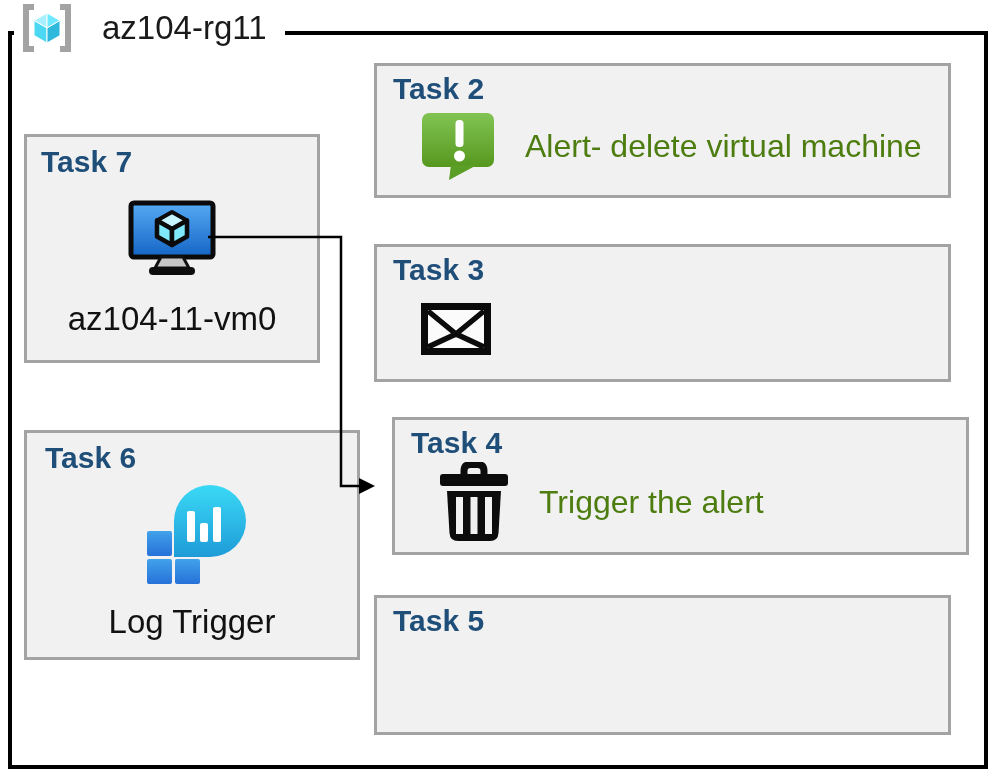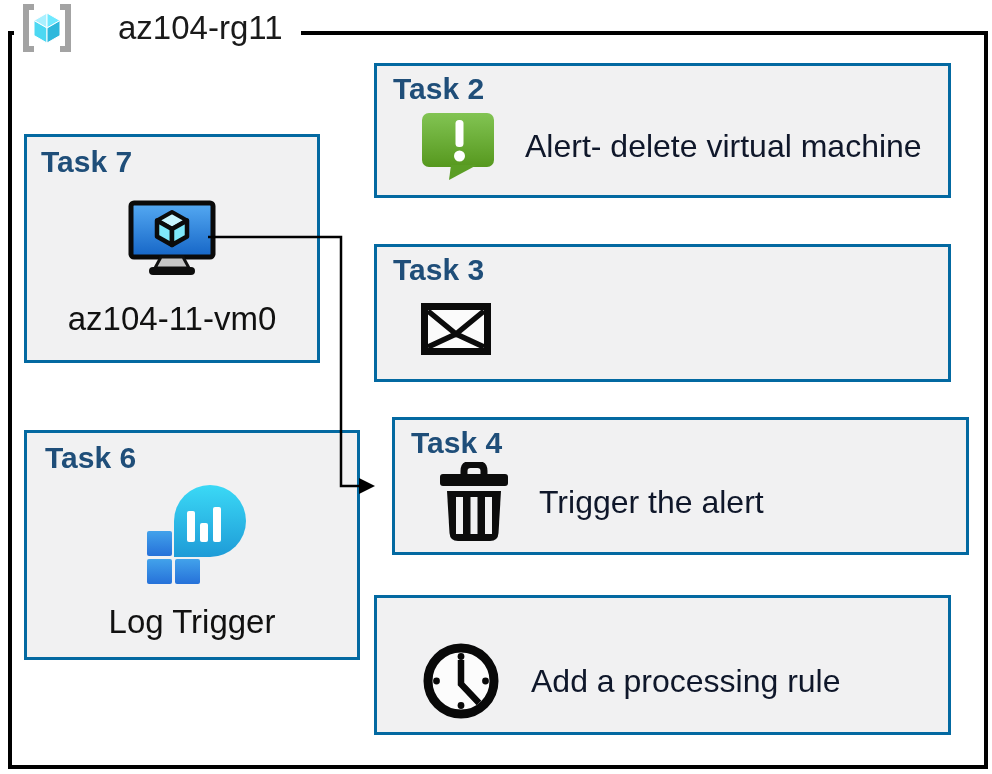--- a/index.html
+++ b/index.html
@@ -1,26 +1,26 @@
 <!DOCTYPE html>
 <html><head>
 <meta charset="utf-8">
 <style>
   html,body{margin:0;padding:0;background:#ffffff;}
   .canvas{position:relative;width:992px;height:774px;background:#ffffff;overflow:hidden;
           font-family:"Liberation Sans",sans-serif;}
   .outer-border{position:absolute;left:8px;top:31px;width:980px;height:738px;
           border:4px solid #000;box-sizing:border-box;background:#ffffff;}
   .rg-header{position:absolute;left:14px;top:0;height:56px;display:flex;align-items:center;
-          gap:40px;background:#ffffff;padding:0 18px 0 2px;z-index:5;}
+          gap:24px;background:#ffffff;padding:0 18px 0 2px;z-index:5;}
   .rg-title{font-size:33px;color:#1a1a1a;white-space:nowrap;}
-  .task-box{position:absolute;background:#f1f1f2;border:3px solid #0369a1;box-sizing:border-box;z-index:2;}
+  .task-box{position:absolute;background:#f1f1f2;border:3px solid #a3a3a3;box-sizing:border-box;z-index:2;}
   .task-title{position:absolute;left:16px;top:6px;font-size:30px;font-weight:bold;color:#1f4e79;}
   .row{position:absolute;left:44px;top:40px;bottom:8px;display:flex;align-items:center;gap:30px;}
-  .task-label{font-size:32px;color:#0f172a;white-space:nowrap;}
+  .task-label{font-size:32px;color:#4d7c0f;white-space:nowrap;}
   .center-icon{position:absolute;left:50%;transform:translateX(-50%);}
   .center-label{position:absolute;left:0;right:0;text-align:center;font-size:33px;color:#111;}
   .connector-layer{position:absolute;left:0;top:0;width:992px;height:774px;z-index:4;pointer-events:none;}
   svg{display:block;}
 </style>
 </head>
 <body>
 
 <div class="canvas">
 
@@ -106,33 +106,21 @@
           <rect x="17" y="35" width="7" height="37" fill="#f1f1f2"></rect>
           <rect x="31.5" y="35" width="7" height="37" fill="#f1f1f2"></rect>
           <rect x="46" y="35" width="7" height="37" fill="#f1f1f2"></rect>
         </svg>
       </span>
       <span class="task-label">Trigger the alert</span>
     </div>
   </div>
 
   <div class="task-box" style="left:374px;top:595px;width:577px;height:140px;">
-    <div class="row">
-      <span>
-        <svg width="80" height="80" viewBox="0 0 80 80">
-          <circle cx="40" cy="40" r="33" fill="#fcfcfc" stroke="#090909" stroke-width="9"></circle>
-          <circle cx="40" cy="15.5" r="3.4" fill="#090909"></circle>
-          <circle cx="64.5" cy="40" r="3.4" fill="#090909"></circle>
-          <circle cx="40" cy="64.5" r="3.4" fill="#090909"></circle>
-          <circle cx="15.5" cy="40" r="3.4" fill="#090909"></circle>
-          <path d="M40,19 V43 L58,62" fill="none" stroke="#090909" stroke-width="6.5"></path>
-        </svg>
-      </span>
-      <span class="task-label">Add a processing rule</span>
-    </div>
+    <span class="task-title">Task 5</span>
   </div>
 
   <div class="task-box" style="left:24px;top:430px;width:336px;height:230px;">
     <span class="task-title" style="left:18px;top:8px;">Task 6</span>
     <span class="center-icon" style="top:52px;margin-left:5px;">
       <svg width="102" height="100" viewBox="0 0 102 100">
         <defs>
           <linearGradient id="gTeal" x1="0" y1="0" x2="0" y2="1">
             <stop offset="0" stop-color="#3BD9F6"></stop>
               <stop offset="1" stop-color="#1E9BD7"></stop>

